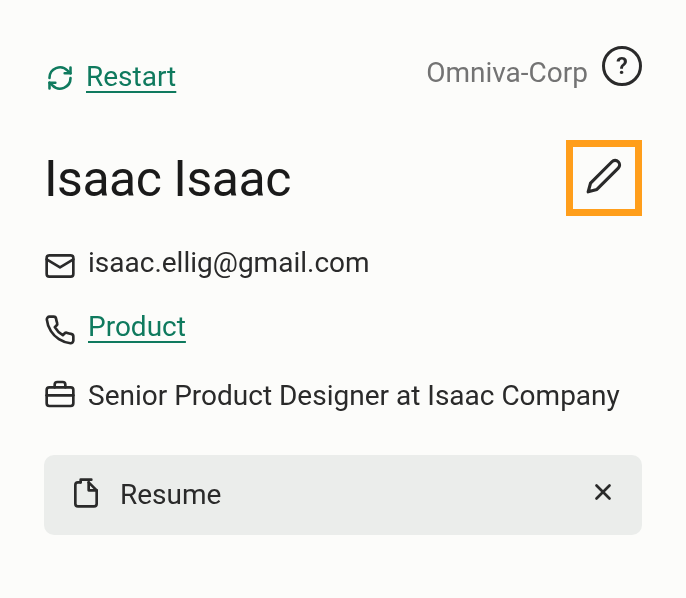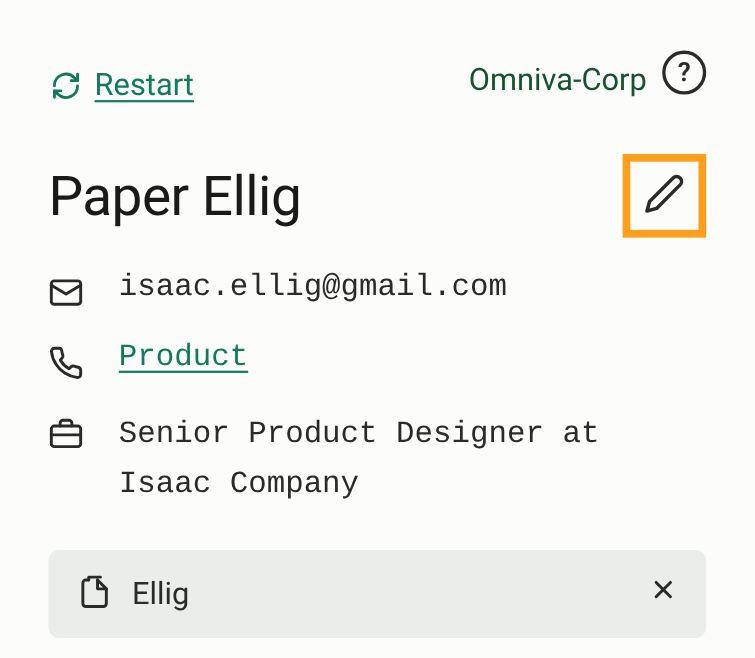--- a/index.html
+++ b/index.html
@@ -36,21 +36,21 @@
       text-decoration-thickness: 2px;
     }
     .header-right {
       display: flex;
       align-items: center;
       gap: 14px;
       color: #6b7570;
       font-size: 28px;
     }
     .org-name {
-      color: #14532d;
+      color: #737373;
       margin-top: 12px;
     }
     .help-circle {
       width: 40px;
       height: 40px;
       border: 3px solid #2a2a2a;
       border-radius: 50%;
       display: flex;
       align-items: center;
       justify-content: center;
@@ -76,24 +76,23 @@
       border: 7px solid #ff9e1b;
       display: flex;
       align-items: center;
       justify-content: center;
       background: #fcfcfa;
       margin-top: -10px;
     }
     .info-row {
       display: flex;
       align-items: flex-start;
-      gap: 32px;
+      gap: 12px;
       margin-bottom: 28px;
       font-size: 28px;
-      font-family: Liberation Mono, monospace;
     }
     .info-icon {
       flex-shrink: 0;
       width: 32px;
       height: 32px;
       display: flex;
       align-items: center;
       justify-content: center;
       margin-top: 4px;
     }
@@ -149,21 +148,21 @@
     </span>
     <span class="restart-text">Restart</span>
   </a>
   <div class="header-right">
     <span class="org-name">Omniva-Corp</span>
     <span class="help-circle">?</span>
   </div>
 </div>
 
 <div class="name-row">
-  <h1 class="candidate-name">Paper Ellig</h1>
+  <h1 class="candidate-name">Isaac Isaac</h1>
   <div class="edit-button">
     <span>
       <svg width="38" height="38" viewBox="0 0 24 24" fill="none" stroke="#2a2a2a" stroke-width="2" stroke-linecap="round" stroke-linejoin="round">
         <path d="M17 3a2.828 2.828 0 1 1 4 4L7.5 20.5 2 22l1.5-5.5L17 3z"></path>
       </svg>
     </span>
   </div>
 </div>
 
 <div class="info-row">
@@ -198,21 +197,21 @@
 
 <div class="attachment-row">
   <div class="attachment-left">
     <span>
       <svg width="32" height="32" viewBox="0 0 24 24" fill="none" stroke="#2a2a2a" stroke-width="2" stroke-linecap="round" stroke-linejoin="round">
         <path d="M8 4H6a2 2 0 0 0-2 2v14a2 2 0 0 0 2 2h12a2 2 0 0 0 2-2V10l-6-6"></path>
         <path d="M14 4v6h6"></path>
         <path d="M8 4V2h8"></path>
       </svg>
     </span>
-    <span class="attachment-label">Ellig</span>
+    <span class="attachment-label">Resume</span>
   </div>
   <span class="close-x">
     <svg width="26" height="26" viewBox="0 0 24 24" fill="none" stroke="#2a2a2a" stroke-width="2.5" stroke-linecap="round" stroke-linejoin="round">
       <line x1="18" y1="6" x2="6" y2="18"></line>
       <line x1="6" y1="6" x2="18" y2="18"></line>
     </svg>
   </span>
 </div>
 
 </body></html>

